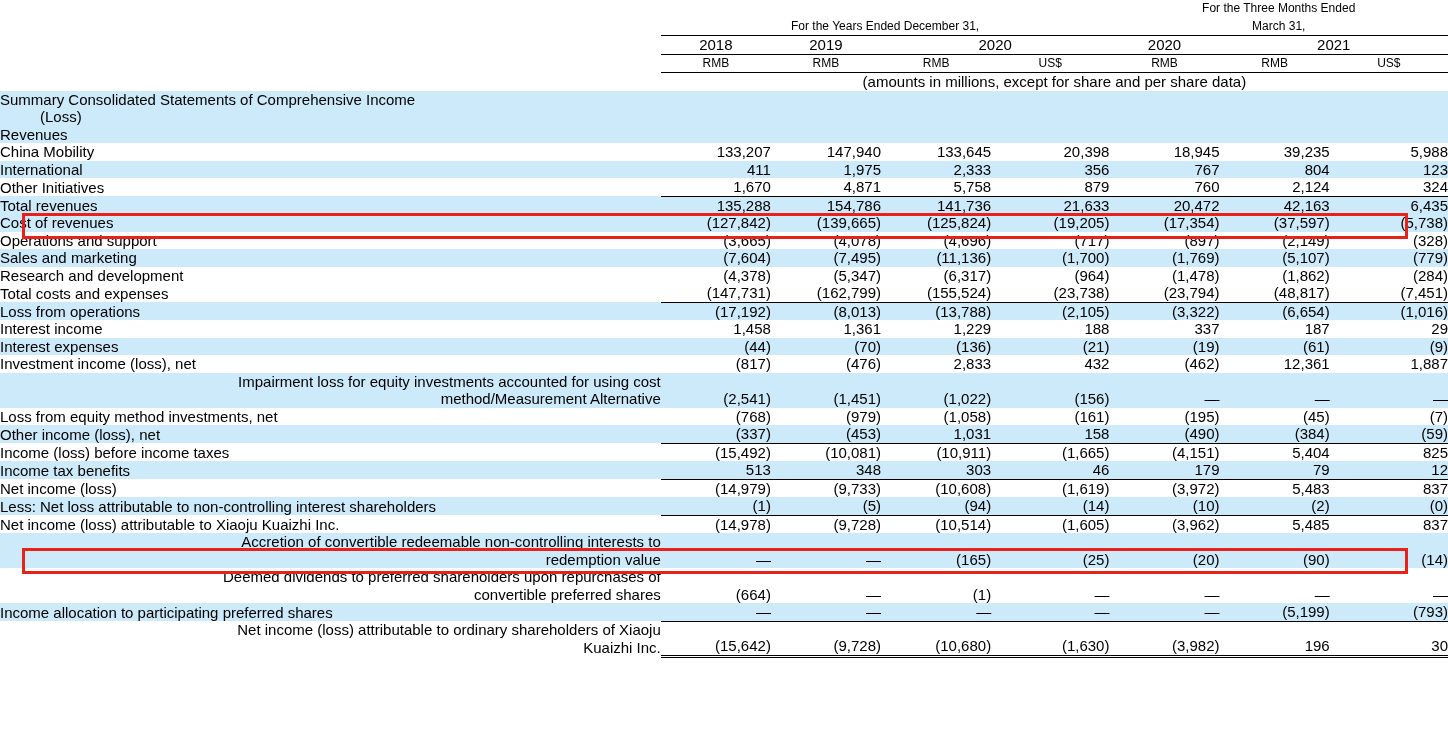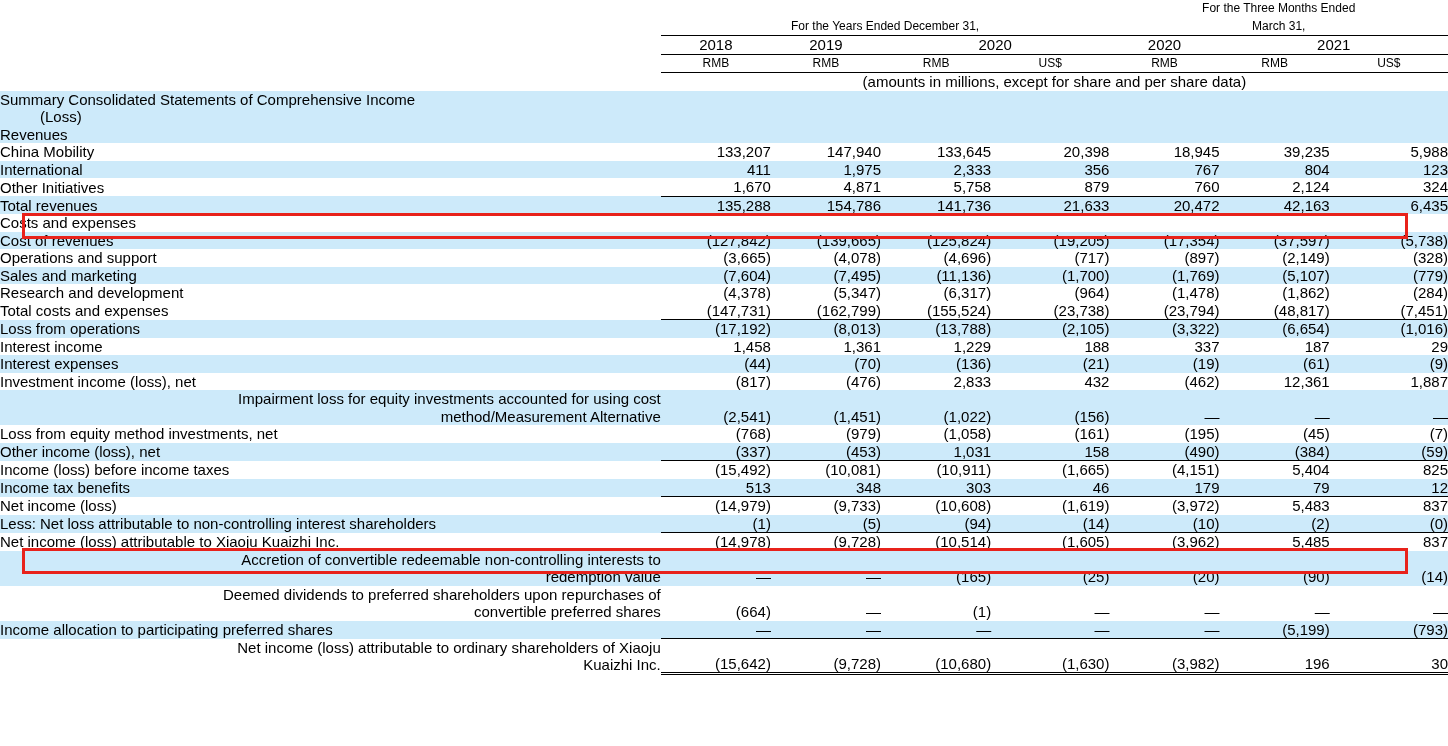--- a/index.html
+++ b/index.html
@@ -196,30 +196,20 @@
         <tr class="row-shade">
           <td class="label bold ind0">Total revenues</td>
           <td class="num bold ">135,288</td>
           <td class="num bold ">154,786</td>
           <td class="num bold ">141,736</td>
           <td class="num bold ">21,633</td>
           <td class="num bold ">20,472</td>
           <td class="num bold ">42,163</td>
           <td class="num bold ">6,435</td>
         </tr>
-        <tr class="row-plain">
-          <td class="label bold ind0">Costs and expenses</td>
-          <td class="num bold "></td>
-          <td class="num bold "></td>
-          <td class="num bold "></td>
-          <td class="num bold "></td>
-          <td class="num bold "></td>
-          <td class="num bold "></td>
-          <td class="num bold "></td>
-        </tr>
         <tr class="row-shade">
           <td class="label ind1">Cost of revenues</td>
           <td class="num ">(127,842)</td>
           <td class="num ">(139,665)</td>
           <td class="num ">(125,824)</td>
           <td class="num ">(19,205)</td>
           <td class="num ">(17,354)</td>
           <td class="num ">(37,597)</td>
           <td class="num ">(5,738)</td>
         </tr>

